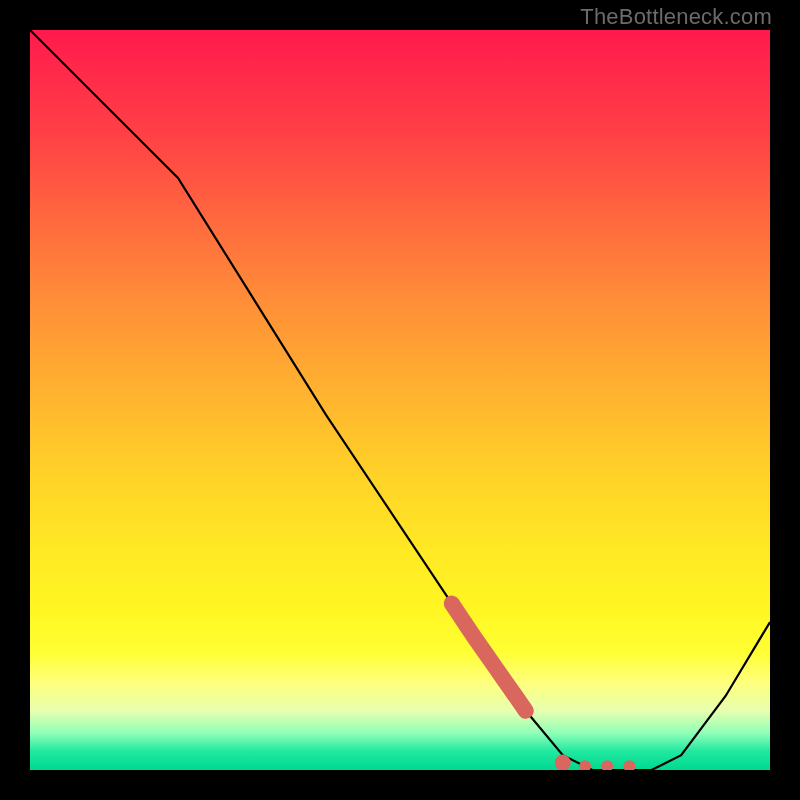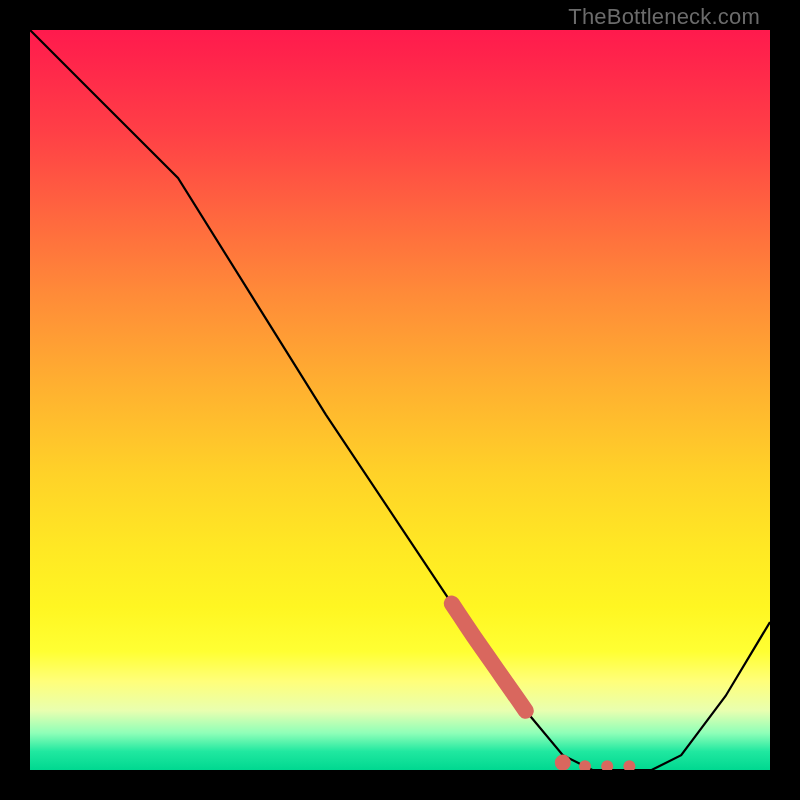--- a/index.html
+++ b/index.html
@@ -45,21 +45,21 @@
       #ffff7a 88%,
       #e8ffb0 92%,
       #8fffb8 95%,
       #20e8a0 97.5%,
       #00d890 100%
     );
   }
   .watermark {
     position: absolute;
     top: 4px;
-    right: 40px;
+    right: 28px;
     font-family: Arial, Helvetica, sans-serif;
     font-size: 22px;
     color: #6b6b6b;
     letter-spacing: 0.2px;
     user-select: none;
     margin-left: 10px;
   }
   svg.overlay {
     position: absolute;
     left: 0;

